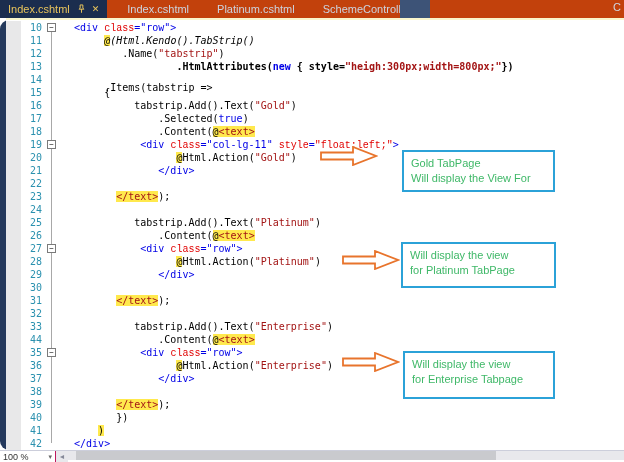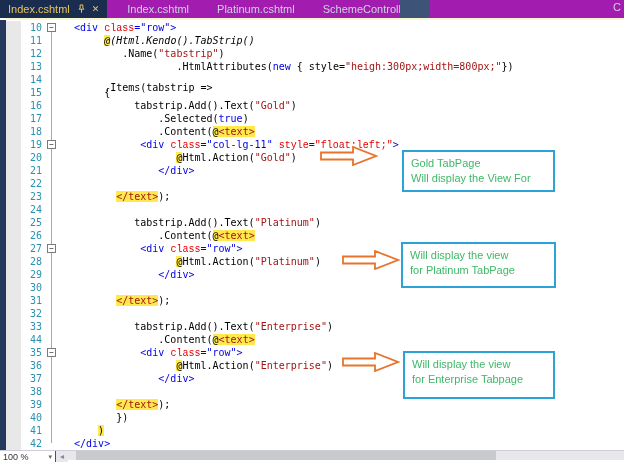--- a/index.html
+++ b/index.html
@@ -1,31 +1,31 @@
 <!DOCTYPE html>
 <html><head>
 <meta charset="utf-8">
 <style>
   * { margin:0; padding:0; box-sizing:border-box; }
   body { font-family:"Liberation Sans",sans-serif; }
   .screen { position:relative; width:624px; height:462px; background:#ffffff; overflow:hidden; }
 
   
-  .tabbar { position:absolute; top:0; left:0; width:624px; height:18px; background:#a21caf; display:flex; align-items:stretch; }
+  .tabbar { position:absolute; top:0; left:0; width:624px; height:18px; background:#c2410c; display:flex; align-items:stretch; }
   .tab { display:flex; align-items:center; padding:0 8px; font-size:11px; color:#ccd4e0; cursor:default; white-space:nowrap; }
   .tab.active { background:#1b2d4e; color:#e9c45c; }
   .tab .pin { margin-left:7px; display:flex; align-items:center; }
   .tab .close { margin-left:6px; font-size:9px; color:#e9c45c; }
   .tab-gap { width:12px; }
   .tab-hl { position:absolute; left:400px; top:0; width:30px; height:18px; background:#3d5377; }
   .overflow-c { position:absolute; right:3px; top:1px; font-size:11px; color:#cfd6e2; }
   .yellowline { position:absolute; top:18px; left:6px; width:618px; height:2px; background:#faf6cd; }
 
   
-  .editor { position:absolute; top:20px; left:0; width:624px; height:430px; background:#fff; overflow:hidden; }
+  .editor { position:absolute; top:20px; left:0; width:624px; height:430px; background:#fff; overflow:hidden;border-radius:9px; }
   .leftstrip { position:absolute; top:-2px; left:0; width:6px; height:434px; background:#24395c; }
   .code-lines { position:absolute; top:1px; left:6px; width:618px; }
   .code-row { display:flex; height:13px; line-height:13px; }
   .bp-margin { width:15px; background:#e8e8e9; flex:none; }
   .line-num { width:25px; flex:none; text-align:right; padding-right:4px; font-family:"DejaVu Sans Mono","Liberation Mono",monospace; font-size:10px; color:#2b91af; }
   .fold-margin { width:12px; flex:none; position:relative; }
   .fold-box { position:absolute; left:1px; top:2px; width:9px; height:9px; background:#fff; border:1px solid #7a7a7a; font-size:8px; line-height:7px; text-align:center; color:#000; z-index:2; }
   .vline { position:absolute; left:51px; top:11px; width:1px; height:412px; background:#a8a8a8; z-index:1; }
   .code-text { flex:1; font-family:"DejaVu Sans Mono","Liberation Mono",monospace; font-size:10px; white-space:pre; color:#000; }
   .tk-d { color:#000000; }
@@ -107,21 +107,21 @@
         <div class="code-row">
           <div class="bp-margin"></div>
           <div class="line-num">12</div>
           <div class="fold-margin"></div>
           <div class="code-text" style="padding-left: calc(10ch + 4px);"><span class="tk-d">.Name(</span><span class="tk-s">"tabstrip"</span><span class="tk-d">)</span></div>
         </div>
         <div class="code-row">
           <div class="bp-margin"></div>
           <div class="line-num">13</div>
           <div class="fold-margin"></div>
-          <div class="code-text" style="padding-left: calc(19ch + 4px);"><span class="tk-d">.HtmlAttributes(</span><span class="tk-b">new</span><span class="tk-d"> { style=</span><span class="tk-s">"heigh:300px;width=800px;"</span><span class="tk-d">})</span></div>
+          <div class="code-text" style="padding-left: calc(19ch + 4px); font-weight: bold;"><span class="tk-d">.HtmlAttributes(</span><span class="tk-b">new</span><span class="tk-d"> { style=</span><span class="tk-s">"heigh:300px;width=800px;"</span><span class="tk-d">})</span></div>
         </div>
         <div class="code-row">
           <div class="bp-margin"></div>
           <div class="line-num">14</div>
           <div class="fold-margin"></div>
           <div class="code-text" style="padding-left: calc(7ch + 4px); margin-top: 8px;"><span class="tk-d">.Items(tabstrip =&gt;</span></div>
         </div>
         <div class="code-row">
           <div class="bp-margin"></div>
           <div class="line-num">15</div>

